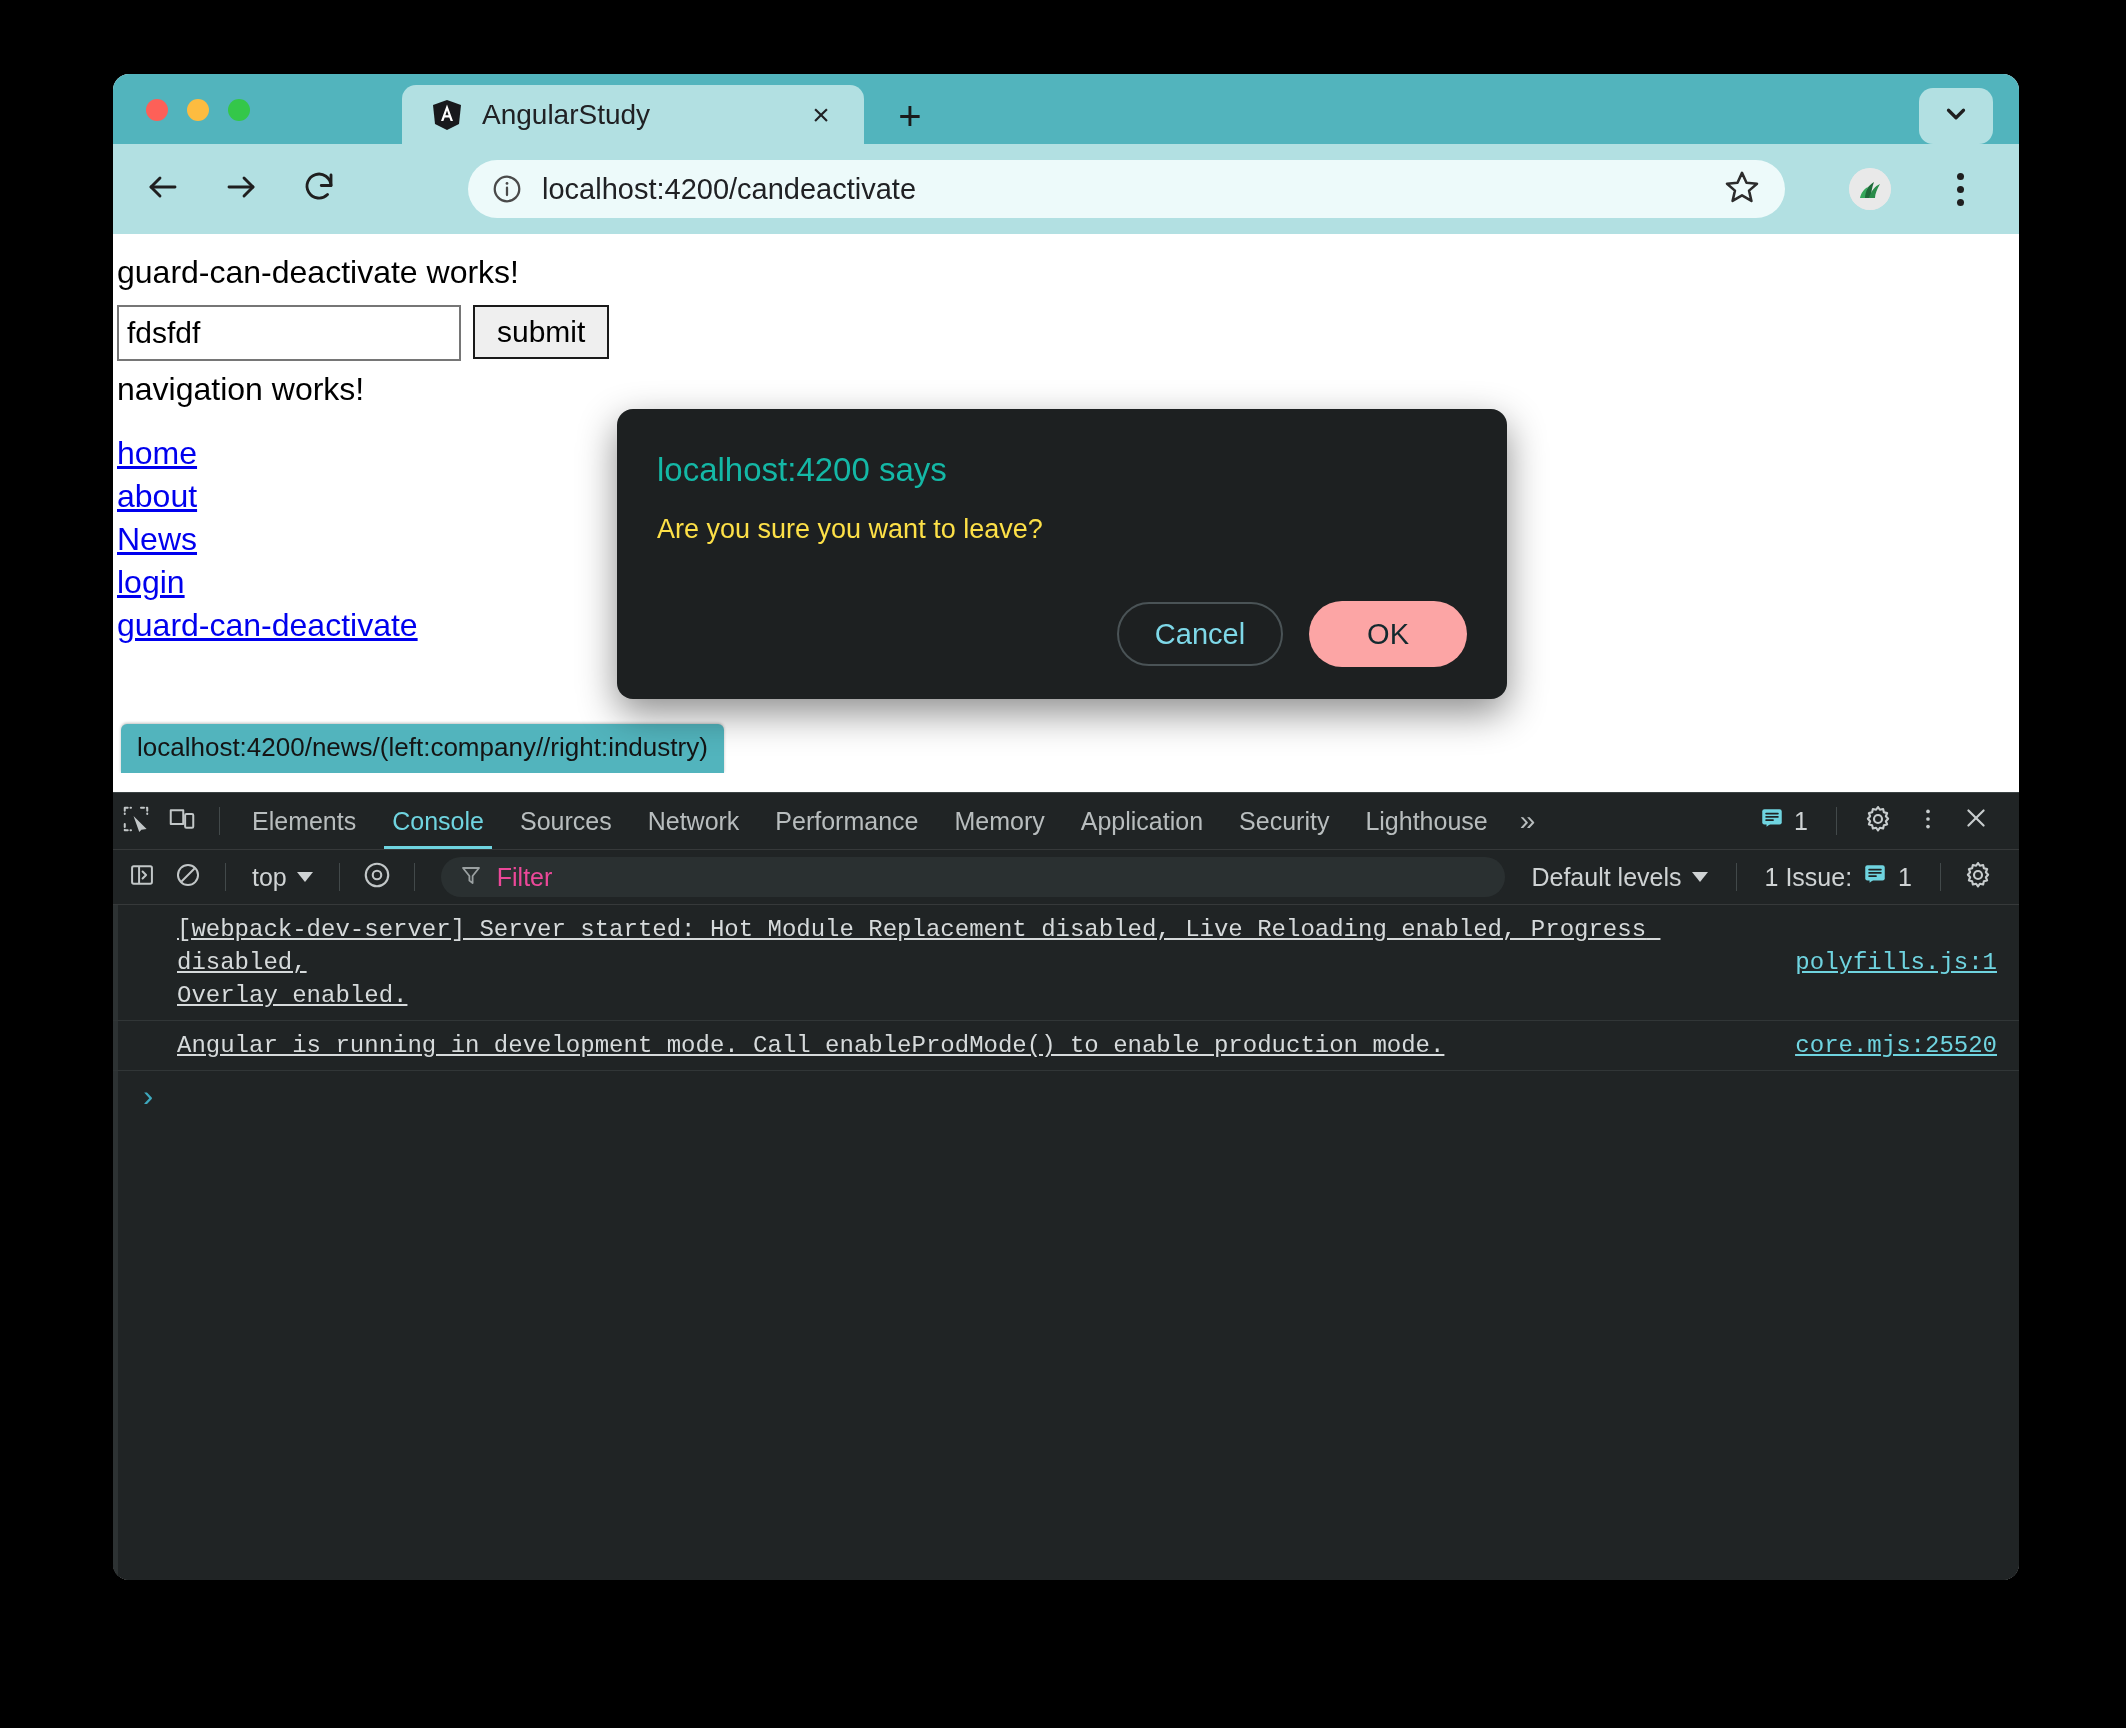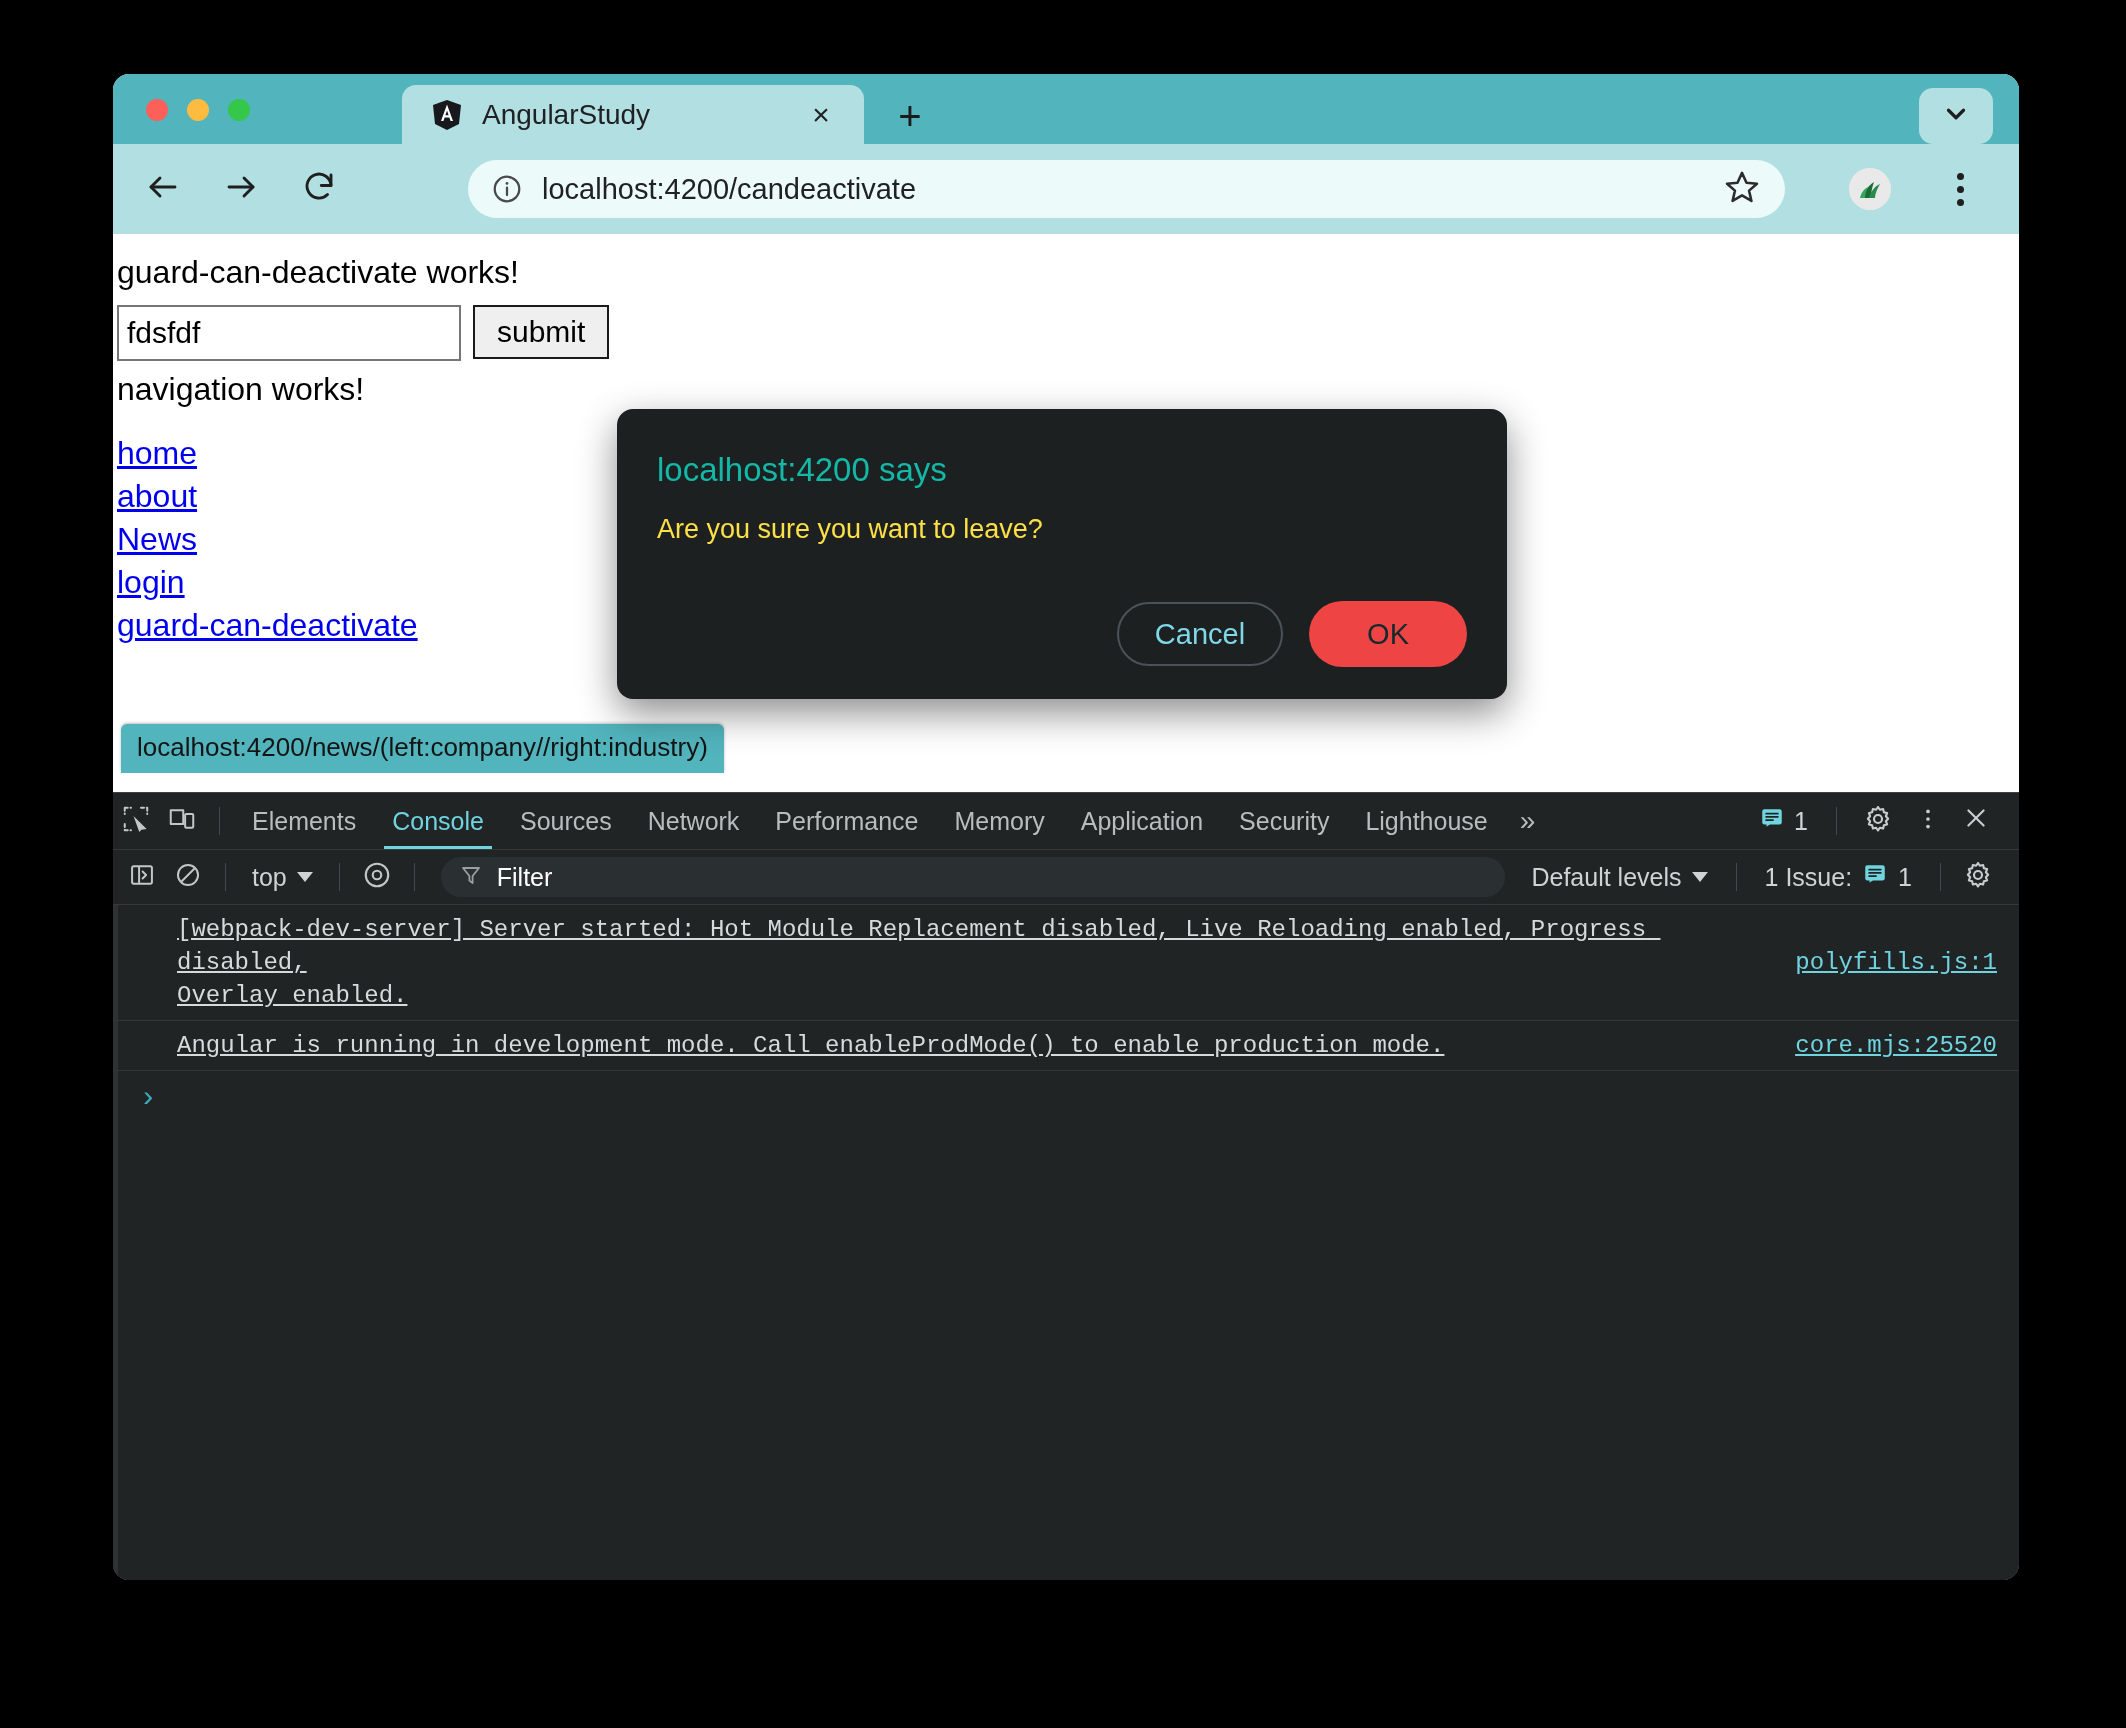--- a/index.html
+++ b/index.html
@@ -300,21 +300,21 @@
     color: #7ed8e8;
     font-size: 29px;
     font-family: "Liberation Sans", sans-serif;
     cursor: pointer;
   }
   .btn-ok {
     height: 66px;
     padding: 0 58px;
     border-radius: 34px;
     border: none;
-    background: #ef4444;
+    background: #fca5a5;
     color: #12292e;
     font-size: 29px;
     font-family: "Liberation Sans", sans-serif;
     cursor: pointer;
   }
 
   
   .devtools {
     position: absolute;
     left: 0;
@@ -429,21 +429,21 @@
     background: #2a3031;
     border-radius: 20px;
     display: flex;
     align-items: center;
     padding: 0 18px;
     gap: 14px;
     min-width: 0;
   }
   .filter-box .ph {
     font-size: 25px;
-    color: #ffffff;
+    color: #ec4899;
   }
   .levels {
     display: flex; align-items: center; gap: 10px;
     font-size: 25px; color: #cfd3d4;
     padding: 0 14px;
     cursor: pointer;
     white-space: nowrap;
   }
   .issues {
     display: flex; align-items: center; gap: 10px;

